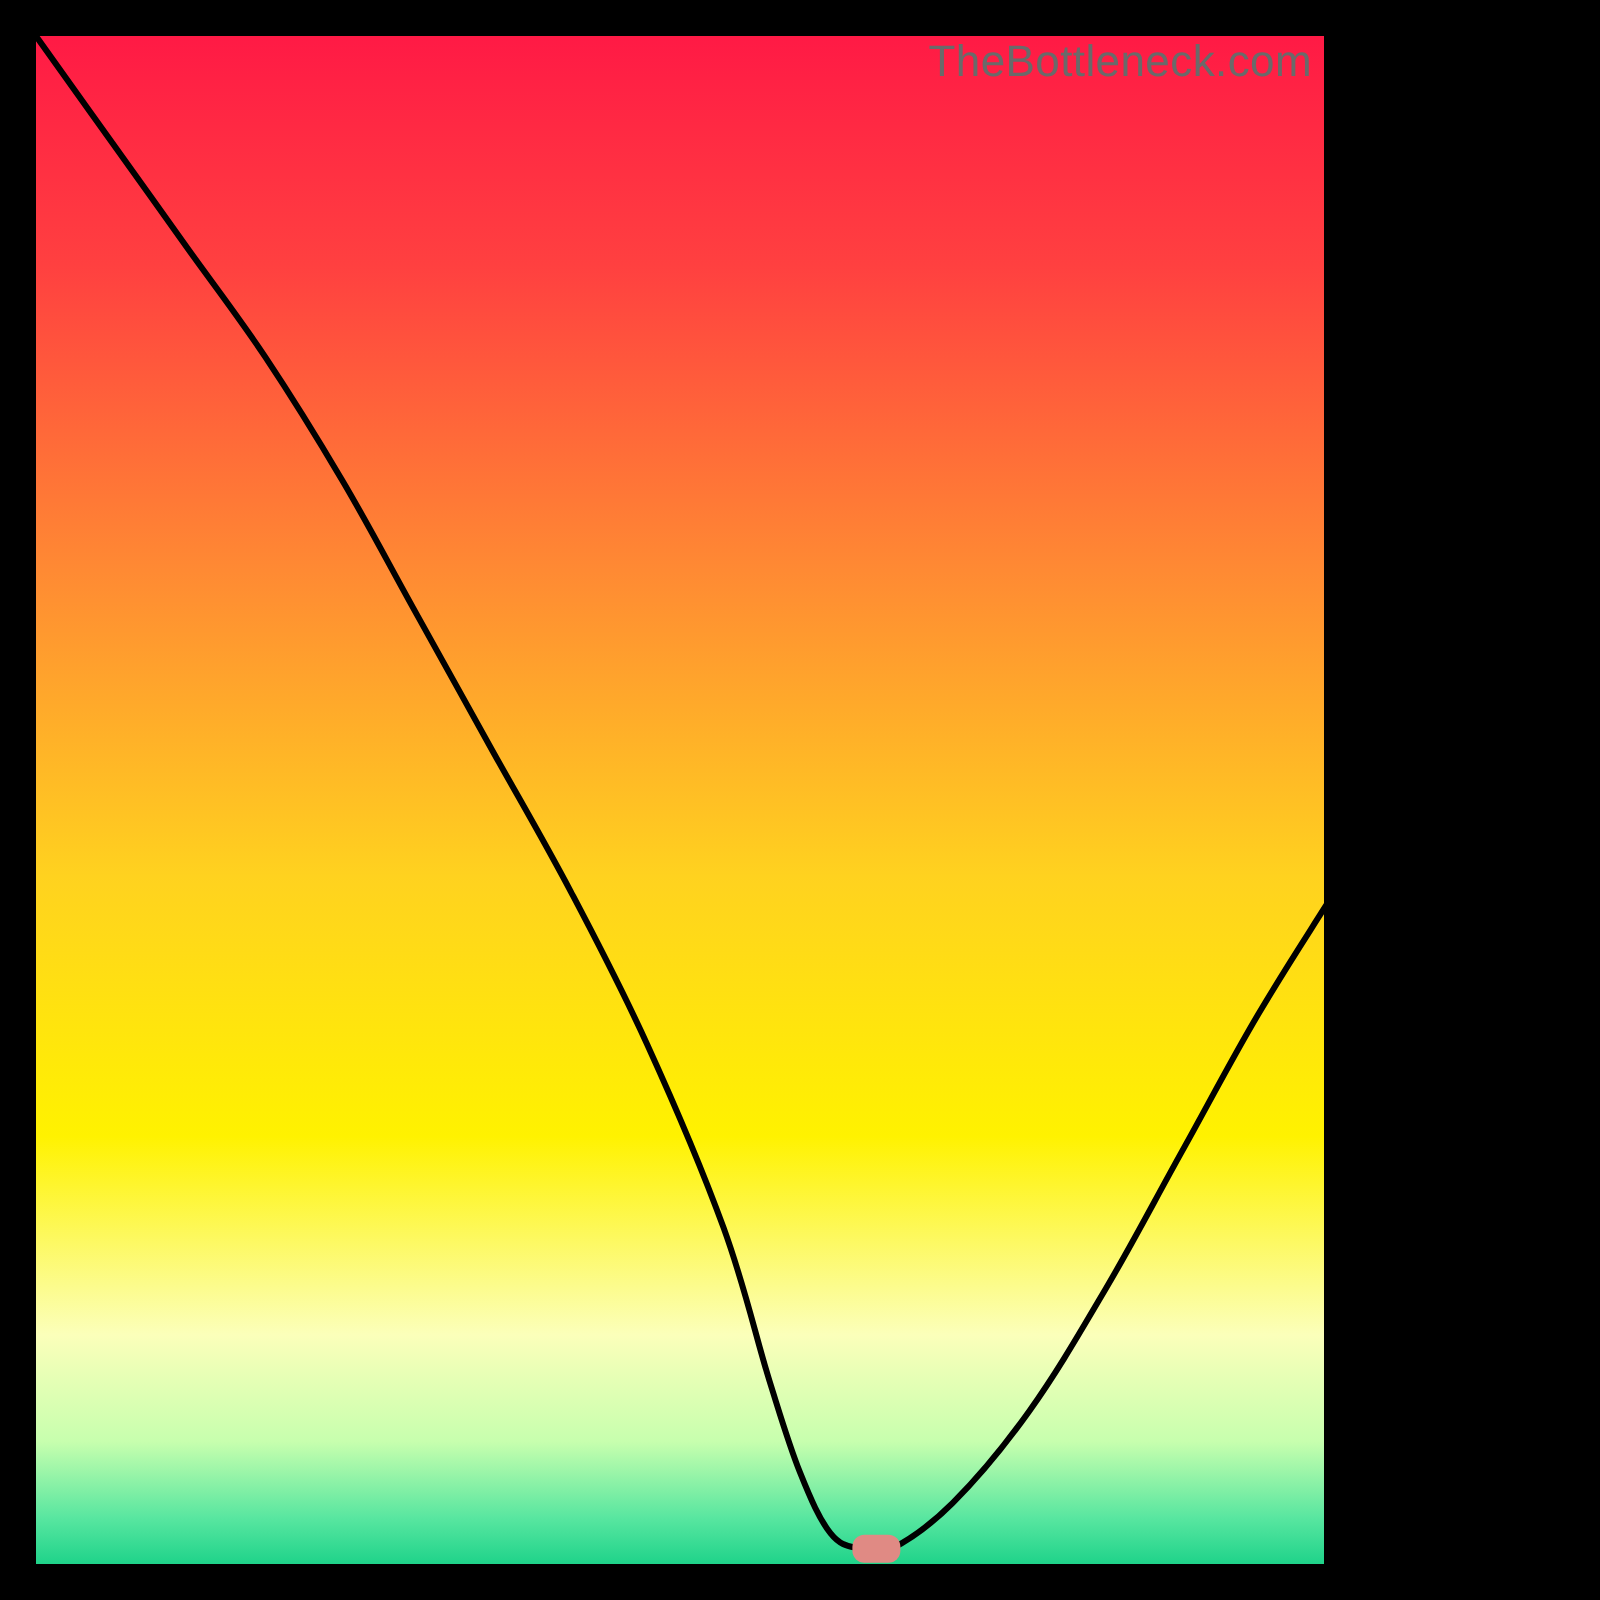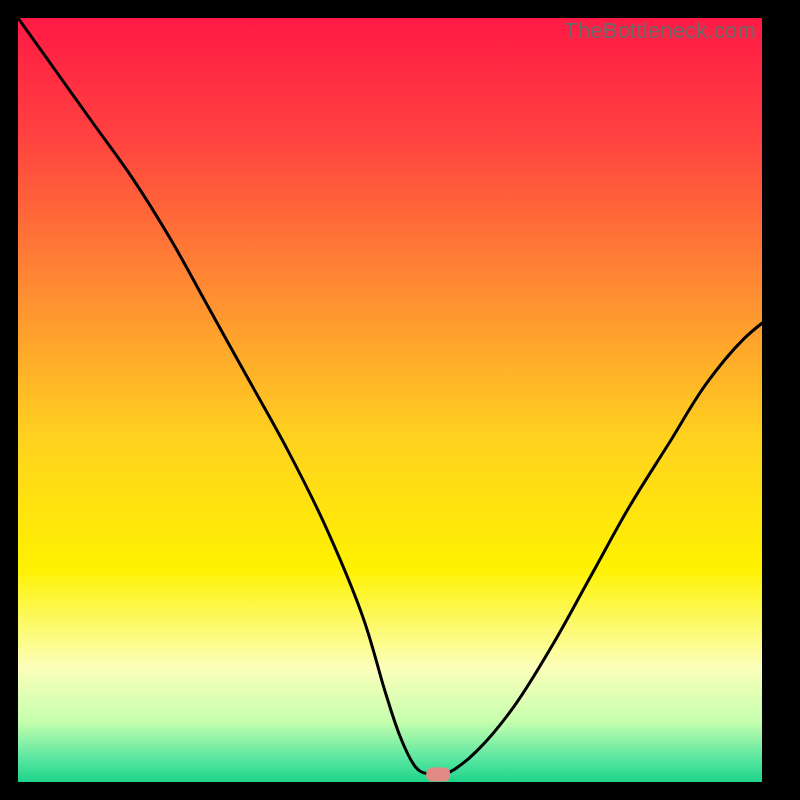--- a/index.html
+++ b/index.html
@@ -15,21 +15,21 @@
     left: 0;
     top: 0;
     width: 800px;
     height: 800px;
     background: #000;
   }
   .plot {
     position: absolute;
     left: 18px;
     top: 18px;
-    width: 744px;
+    width: 644px;
     height: 764px;
     overflow: hidden;
   }
   .watermark {
     position: absolute;
     top: 0px;
     right: 6px;
     color: #6a6a6a;
     font-family: Arial, Helvetica, sans-serif;
     font-size: 22px;

